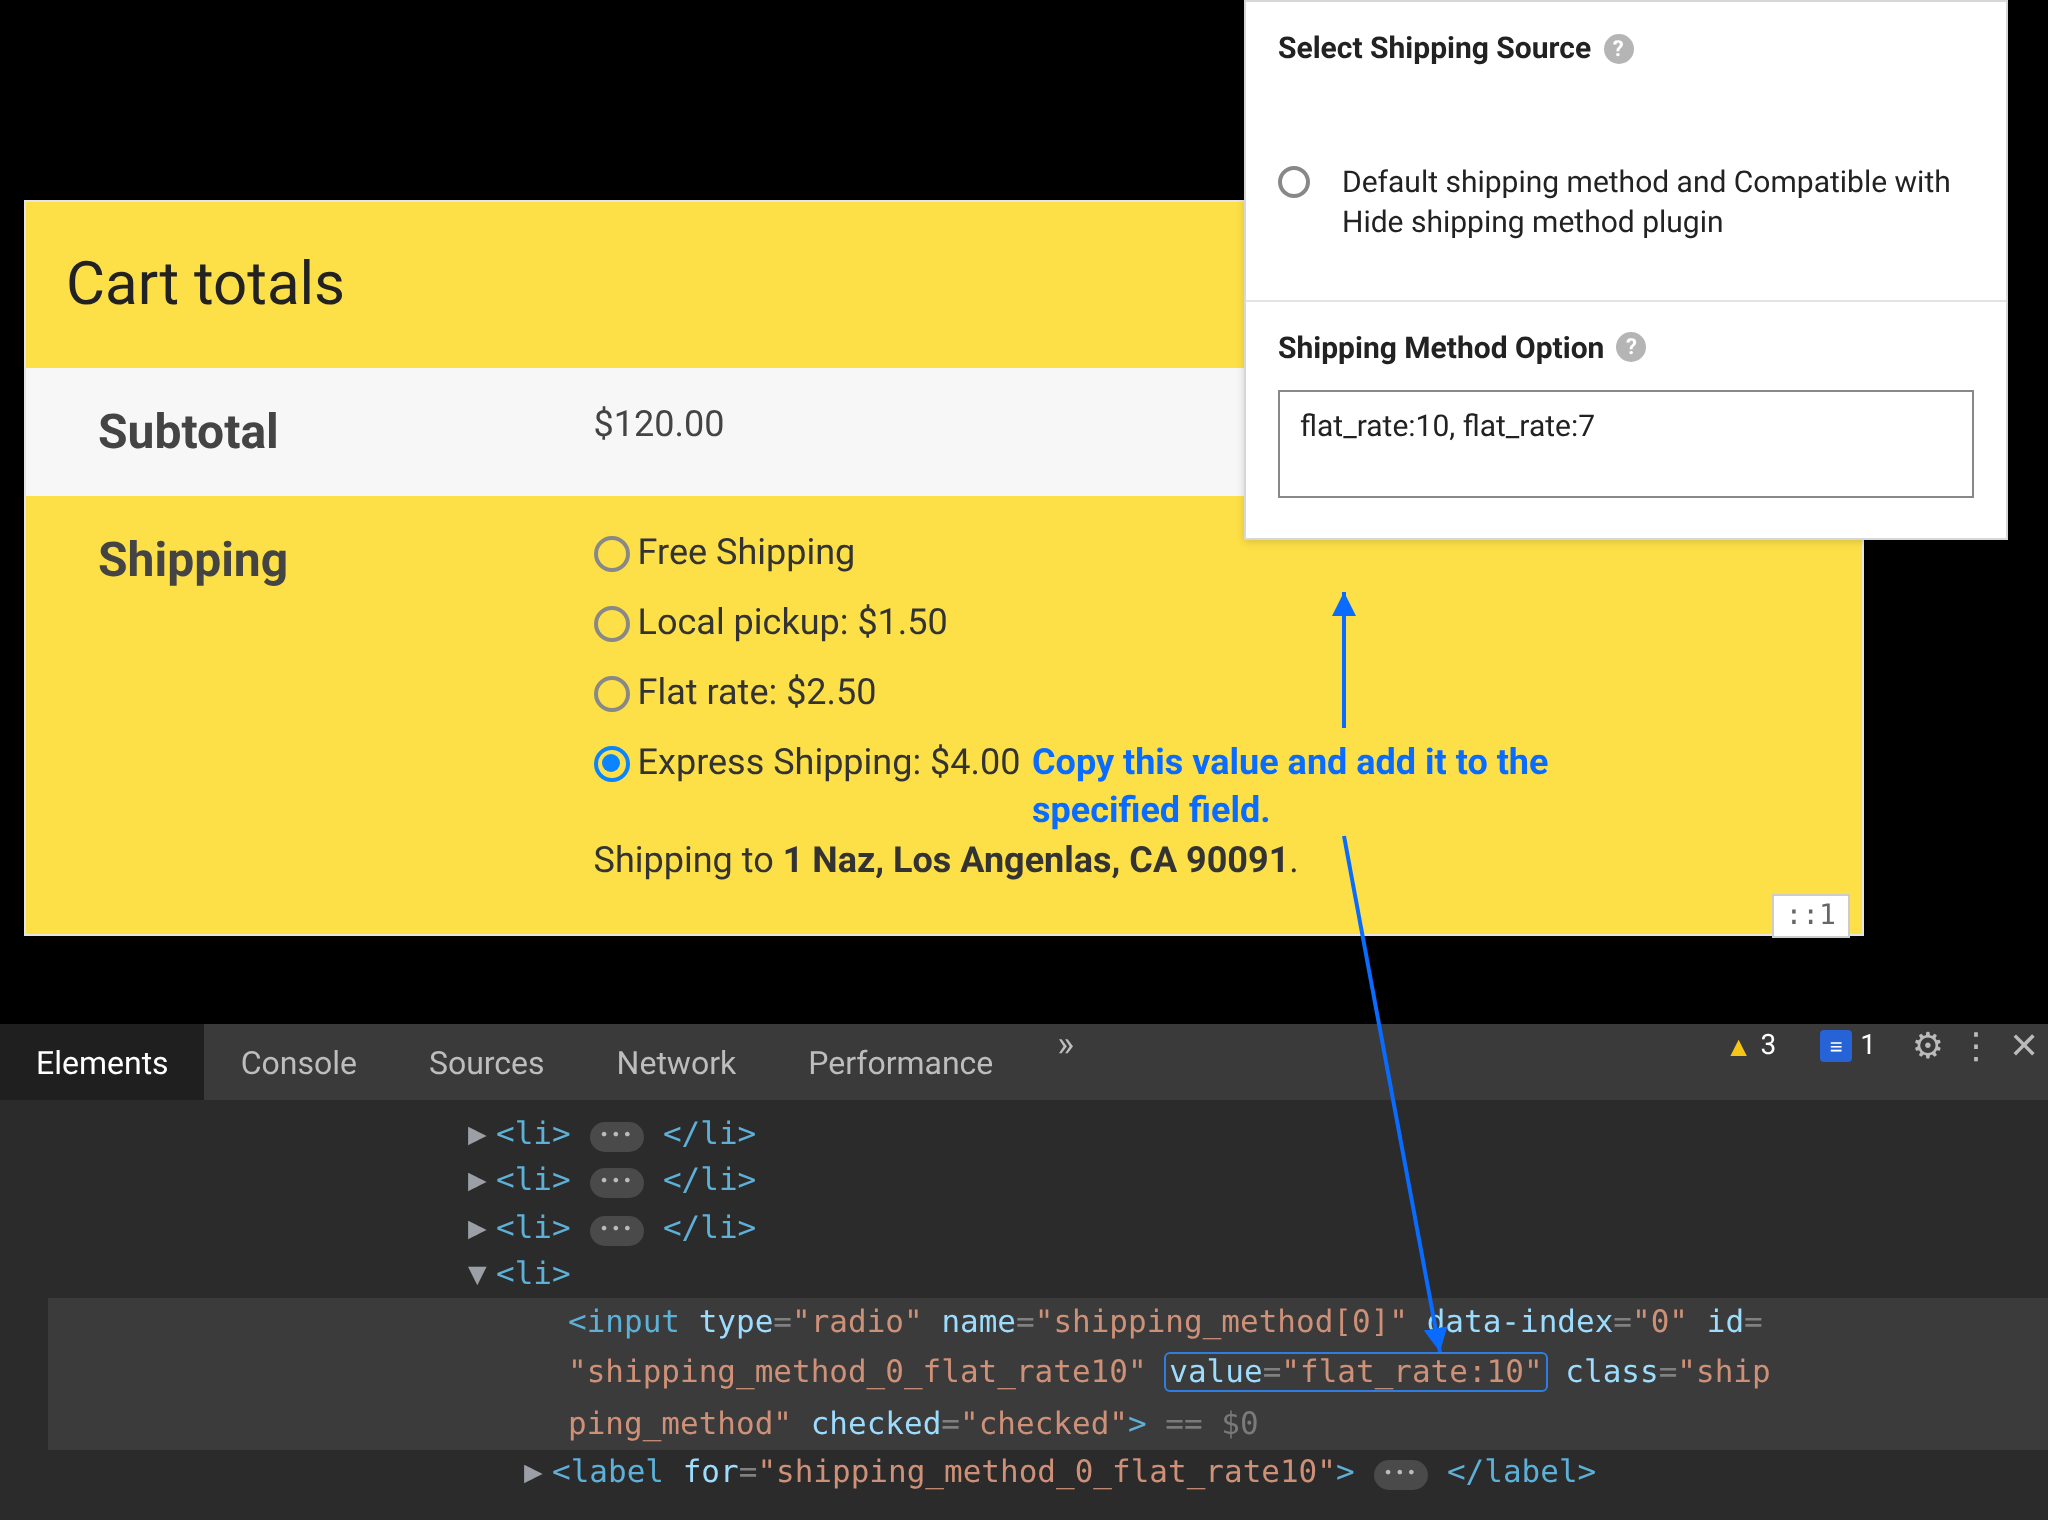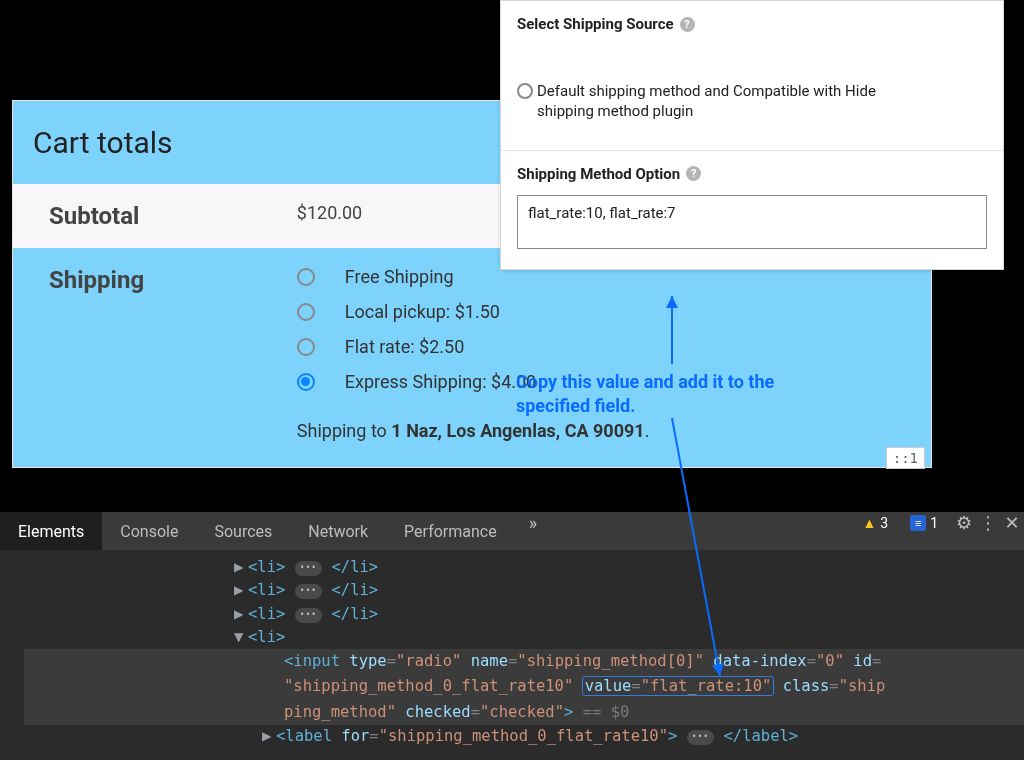--- a/index.html
+++ b/index.html
@@ -11,21 +11,21 @@
     position: relative;
     overflow: hidden;
   }
 
   
   .cart-panel {
     position: absolute;
     left: 12px;
     top: 100px;
     width: 920px;
-    background: #7dd3fc;
+    background: #fde047;
     border: 1px solid #e5e5e5;
     padding-bottom: 8px;
   }
   .cart-title {
     font-size: 30px;
     font-weight: 400;
     color: #222;
     padding: 24px 20px 24px 20px;
   }
   .cart-table {
@@ -45,21 +45,21 @@
   .val {
     color: #444;
     font-size: 18px;
     padding: 18px 20px;
   }
 
   .ship-options { list-style: none; }
   .ship-options li {
     display: flex;
     align-items: center;
-    gap: 30px;
+    gap: 4px;
     margin-bottom: 14px;
     font-size: 18px;
     color: #333;
   }
   .radio {
     width: 18px; height: 18px; border-radius: 50%;
     border: 2px solid #888; flex-shrink: 0;
     display: inline-flex; align-items: center; justify-content: center;
   }
   .radio.checked { border-color: #0a84ff; }
@@ -83,21 +83,21 @@
     font-size: 14px;
     padding: 2px 6px;
     border: 1px solid #ccc;
   }
 
   
   .settings-panel {
     position: absolute;
     right: 20px;
     top: 0;
-    width: 504px;
+    width: 382px;
     background: #fff;
     border: 1px solid #d7d7d7;
     font-size: 15px;
     color: #222;
     box-shadow: 0 1px 4px rgba(0,0,0,0.15);
     z-index: 5;
   }
   .settings-section {
     padding: 14px 16px 16px 16px;
     border-bottom: 1px solid #e3e3e3;
@@ -113,21 +113,21 @@
   }
   .help-icon {
     display: inline-flex;
     align-items: center; justify-content: center;
     width: 15px; height: 15px; border-radius: 50%;
     background: #b5b5b5; color: #fff; font-size: 11px; font-weight: 700;
   }
   .radio-row {
     display: flex;
     align-items: flex-start;
-    gap: 4px;
+    gap: 16px;
     margin-bottom: 12px;
     line-height: 1.35;
     max-width: 400px;
     margin-top: 48px;
   }
   .radio-sm {
     width: 16px; height: 16px; border-radius: 50%;
     border: 2px solid #888; flex-shrink: 0;
     display: inline-flex; align-items: center; justify-content: center;
     margin-top: 2px;

